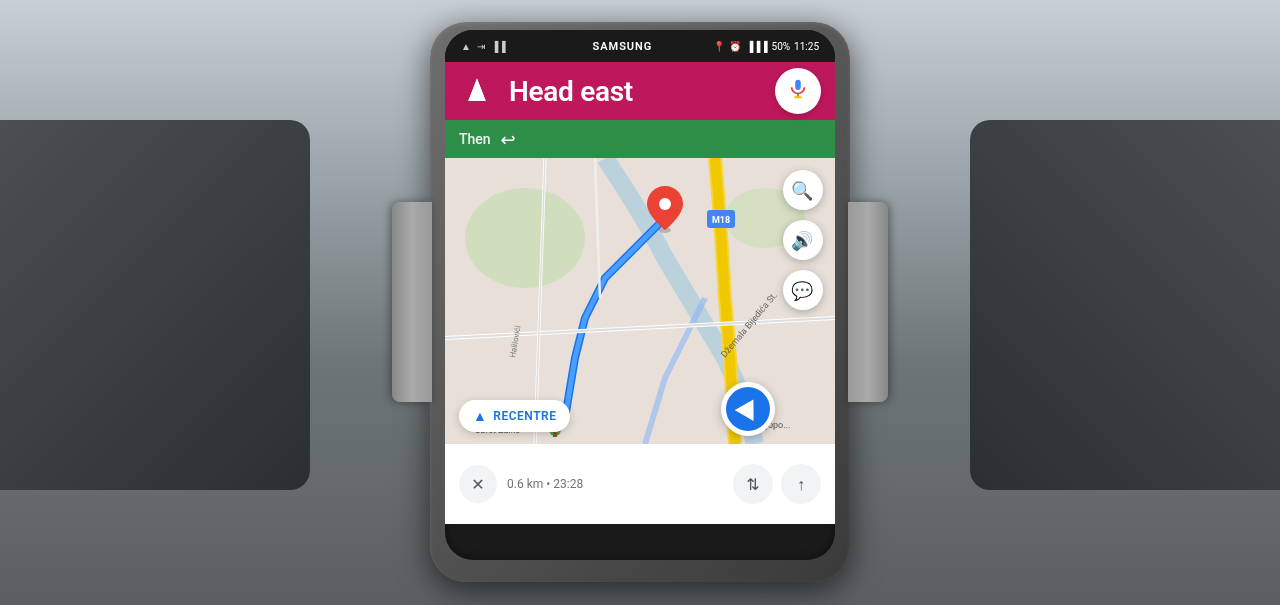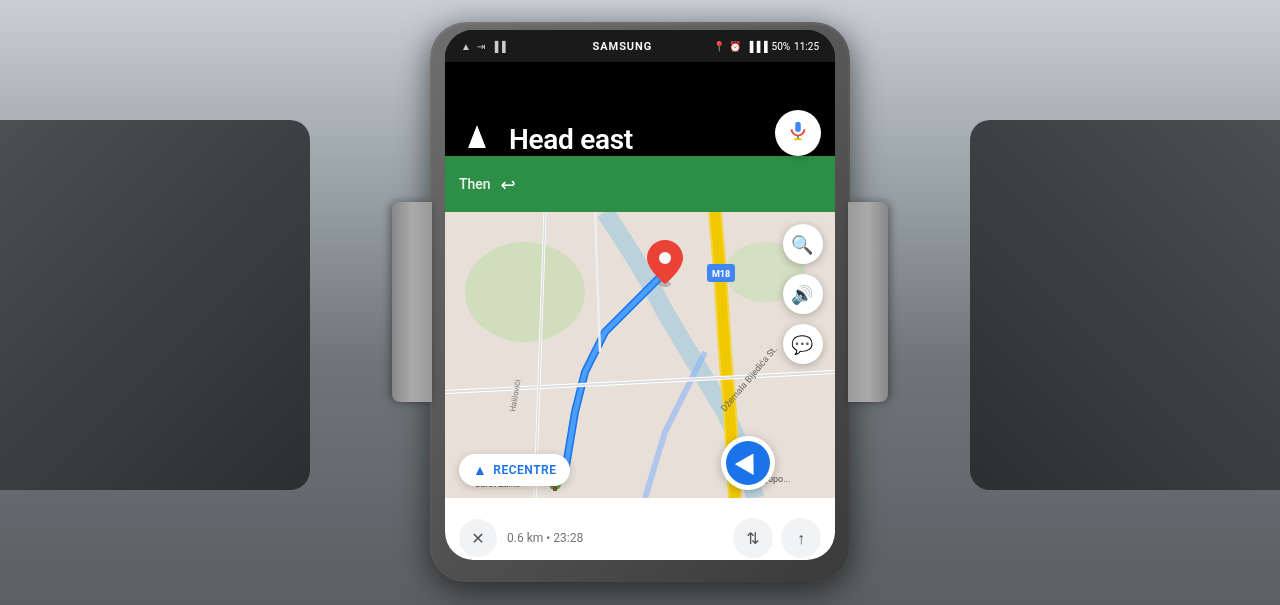--- a/index.html
+++ b/index.html
@@ -132,24 +132,24 @@
       color: #fff;
     }
 
     .status-icon {
       font-size: 10px;
       color: #ccc;
     }
 
     
     .nav-header {
-      background: #000000;
-      height: 94px;
-      display: flex;
-      align-items: flex-end;
+      background: #be185d;
+      height: 58px;
+      display: flex;
+      align-items: center;
       padding: 0 14px;
       gap: 14px;
     }
 
     .nav-arrow-up {
       width: 36px;
       height: 36px;
       display: flex;
       align-items: center;
       justify-content: center;
@@ -181,21 +181,21 @@
       flex-shrink: 0;
     }
 
     .mic-icon {
       font-size: 20px;
     }
 
     
     .then-bar {
       background: #2d8f47;
-      height: 56px;
+      height: 38px;
       display: flex;
       align-items: center;
       padding: 0 14px;
       gap: 10px;
     }
 
     .then-text {
       font-size: 14px;
       color: rgba(255,255,255,0.9);
       font-weight: 500;

